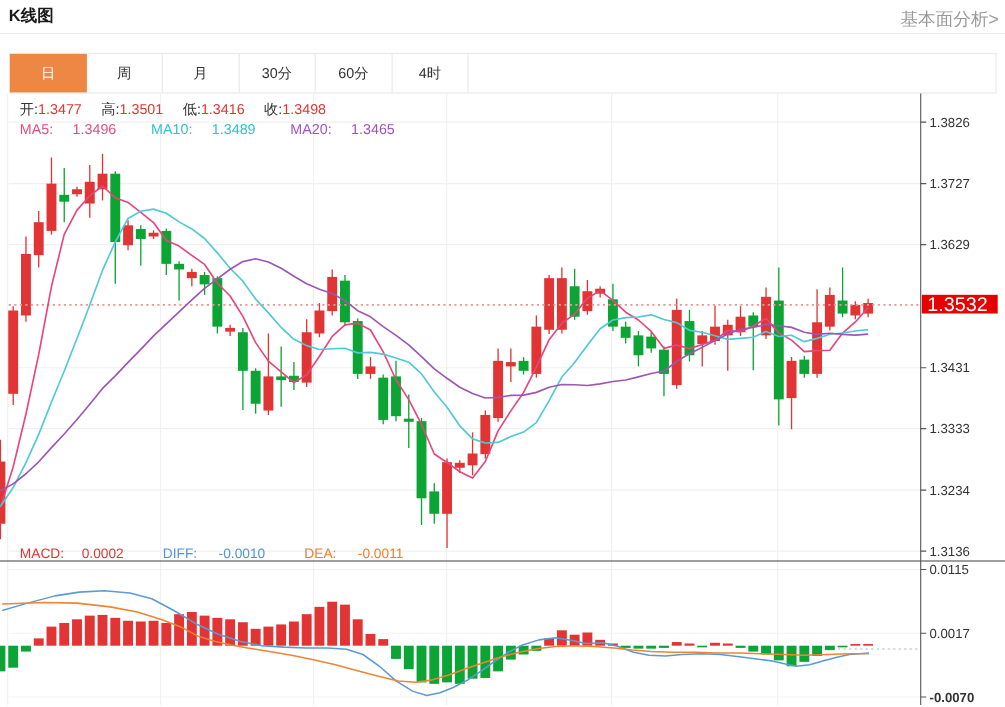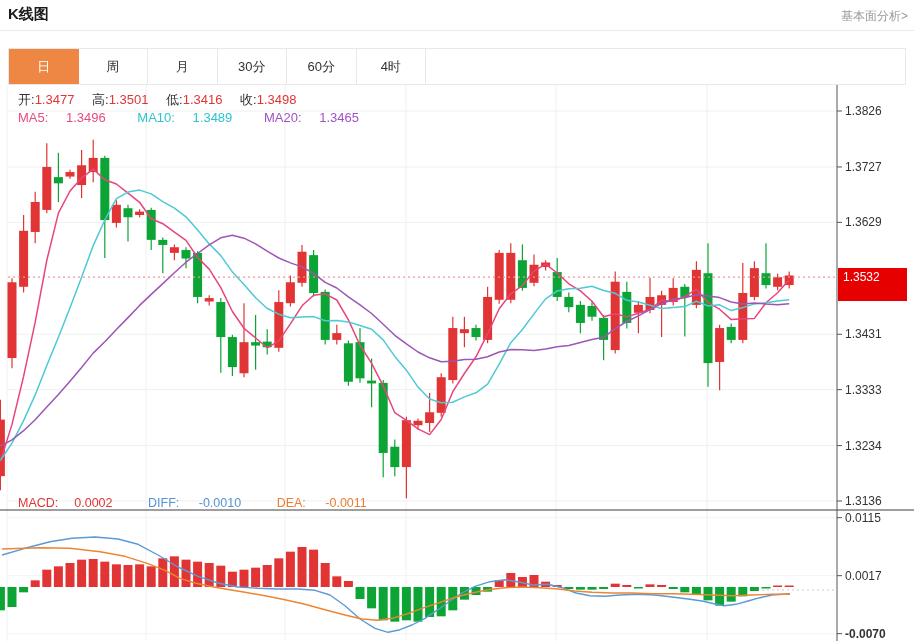--- a/index.html
+++ b/index.html
@@ -1,38 +1,38 @@
 <!DOCTYPE html>
 <html><head>
 <meta charset="utf-8">
 <style>
   html,body{margin:0;padding:0;background:#fff;}
   .page{position:relative;width:914px;height:643px;background:#fff;overflow:hidden;
         font-family:"Liberation Sans","DejaVu Sans",sans-serif;}
   .title{position:absolute;left:8px;top:5px;font-size:15px;font-weight:bold;color:#1a1a1a;}
-  .toplink{position:absolute;right:6px;top:8px;font-size:12px;color:#999;cursor:pointer;}
+  .toplink{position:absolute;right:6px;top:8px;font-size:16px;color:#999;cursor:pointer;}
   .hsep{position:absolute;left:0;top:30px;width:914px;height:1px;background:#eaeaea;}
   .tabstrip{position:absolute;left:8px;top:48px;width:898px;height:37px;box-sizing:border-box;
             border:1px solid #e8e8e8;display:flex;background:#fff;}
   .tab{width:69.5px;box-sizing:border-box;border-right:1px solid #e8e8e8;text-align:center;
        line-height:35px;font-size:13px;color:#333;cursor:pointer;flex:none;}
   .tab.active{background:#ee8743;color:#fff;border-right:none;}
   svg.chart{position:absolute;left:0;top:0;}
   .inforow{position:absolute;left:18px;top:91px;font-size:13px;white-space:nowrap;}
   .inforow .lbl{color:#333;}
   .inforow .val{color:#e13535;margin-right:14px;}
   .marow{position:absolute;left:18px;top:110px;font-size:13px;white-space:nowrap;}
   .marow span{margin-right:14px;text-align:right;}
   .ma5{color:#e64c80;} .ma10{color:#2ec3cd;} .ma20{color:#9f52c7;}
   .macdrow{position:absolute;left:18px;top:496px;font-size:12.5px;white-space:nowrap;}
   .macdrow span{margin-right:16px;}
   .c-macd{color:#e13535;} .c-diff{color:#5493d6;} .c-dea{color:#ed7d31;}
   .ytick{position:absolute;left:845px;transform:translateY(-50%);font-size:12px;color:#333;}
-  .badge{position:absolute;left:838px;width:69px;height:33px;background:#e60000;color:#fff;
-         font-size:12px;line-height:19px;padding-left:5px;box-sizing:border-box;}
+  .badge{position:absolute;left:838px;width:69px;height:17px;background:#e60000;color:#fff;
+         font-size:18px;line-height:19px;padding-left:5px;box-sizing:border-box;}
 </style>
 </head>
 <body>
 
 <div class="page">
   <div class="title">K线图</div>
   <div class="toplink">基本面分析&gt;</div>
   <div class="hsep"></div>
 
   <div class="tabstrip" id="tabstrip">

